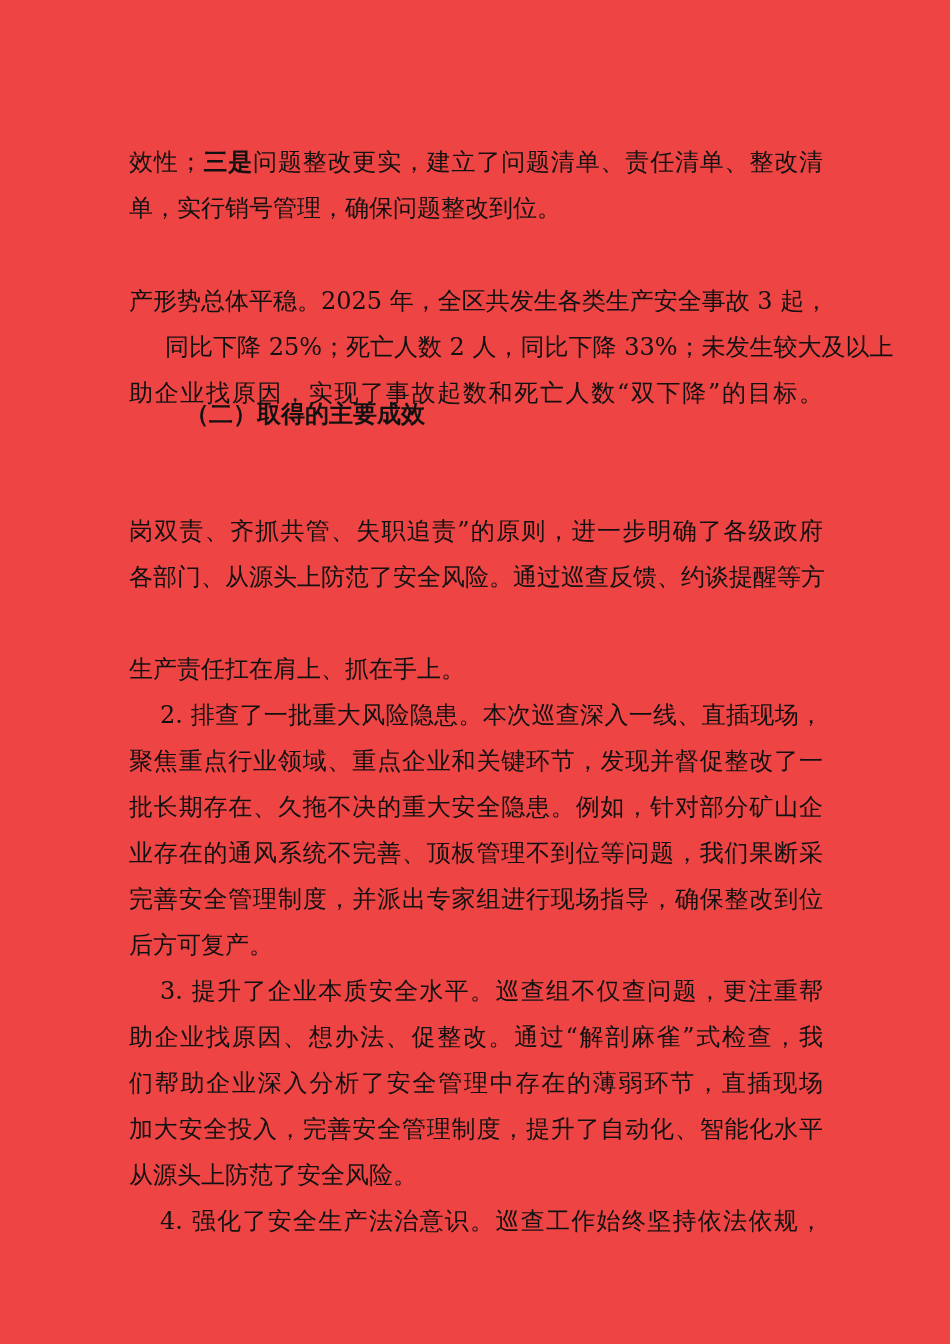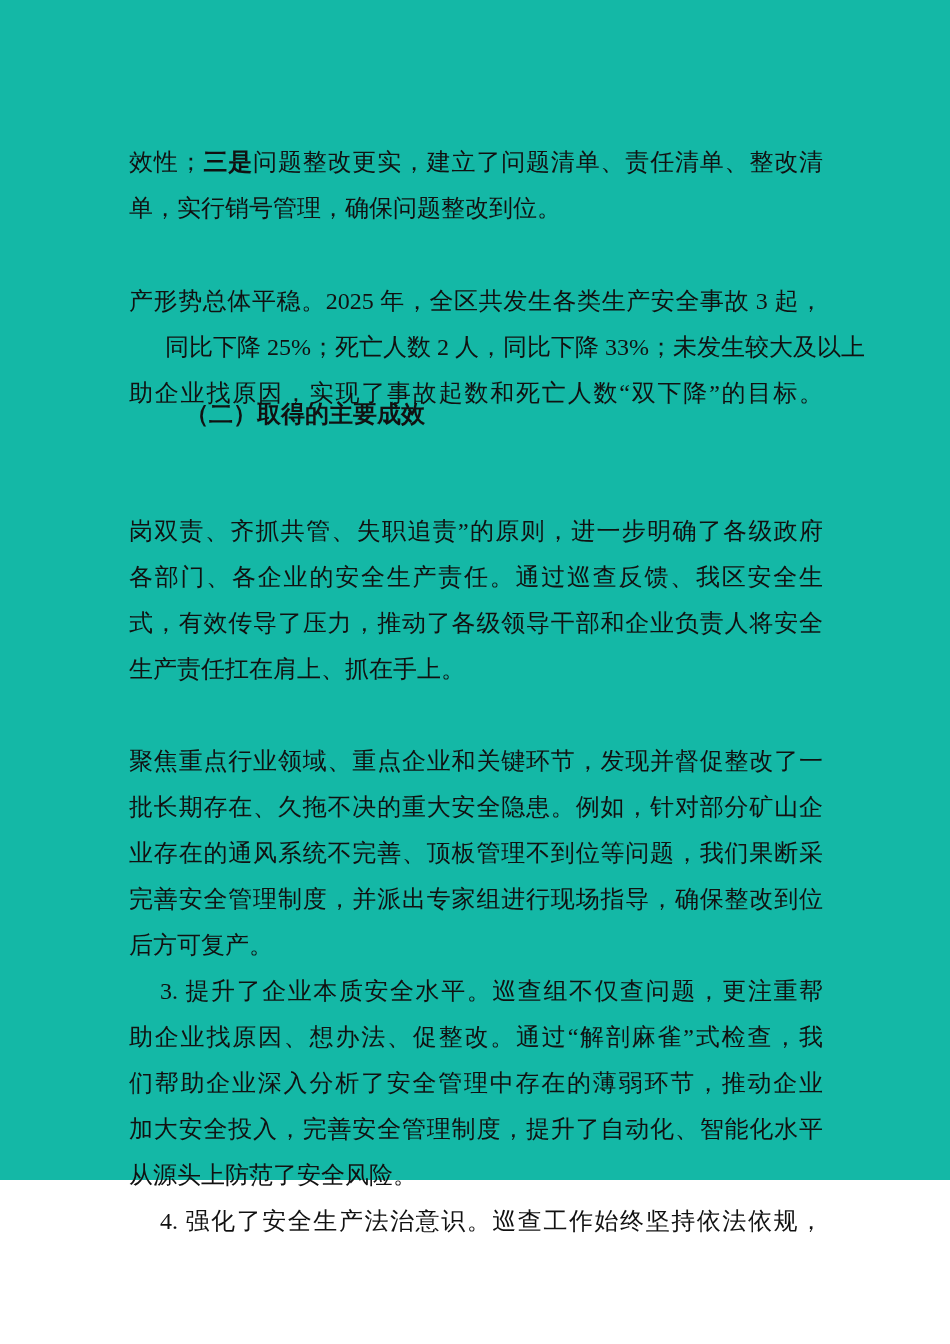--- a/index.html
+++ b/index.html
@@ -1,18 +1,18 @@
 <!DOCTYPE html>
 <html><head>
 <meta charset="utf-8">
 <style>
   html, body { margin:0; padding:0; background:#ffffff; }
   body { width:950px; height:1344px; position:relative; overflow:hidden;
          font-family: "DejaVu Serif", "Liberation Serif", serif; color:#111; }
-  .page { position:absolute; left:0; top:0; width:950px; height:1180px; background:#14b8a6;font-family:Liberation Serif, serif; }
+  .page { position:absolute; left:0; top:0; width:950px; height:1344px; background:#ef4444; }
   .line { position:absolute; left:129px; width:694px; height:46px; line-height:46px;
           font-size:24px; white-space:nowrap; text-align:justify; text-align-last:justify; }
   .line.indent { left:160px; width:663px; }
   .line.last { text-align-last:left; }
   .line.heading { left:185px; width:260px; font-weight:bold; text-align-last:left; }
   b { font-weight:bold; }
 </style>
 </head>
 <body>
 
@@ -21,31 +21,31 @@
   <div class="line" style="top:139px;"><span>效性；</span><b>三是</b><span>问题整改更实，建立了问题清单、责任清单、整改清</span></div>
   <div class="line last" style="top:185px;">单，实行销号管理，确保问题整改到位。</div>
 
   <div class="line" style="top:278px;">产形势总体平稳。2025 年，全区共发生各类生产安全事故 3 起，</div>
   <div class="line" style="top:324px;margin-left:36px;">同比下降 25%；死亡人数 2 人，同比下降 33%；未发生较大及以上</div>
   <div class="line" style="top:370px;">助企业找原因，实现了事故起数和死亡人数“双下降”的目标。</div>
 
   <div class="line heading" style="top:391px;">（二）取得的主要成效</div>
 
   <div class="line" style="top:508px;">岗双责、齐抓共管、失职追责”的原则，进一步明确了各级政府</div>
-  <div class="line" style="top:554px;">各部门、各企业的安全生产责任。通过巡查反馈、我区安全生</div>
-  <div class="line" style="top:600px;">式，有效传导了压力，推动了各级领导干部和企业负责人将安全</div>
+  <div class="line" style="top:554px;">各部门、从源头上防范了安全风险。通过巡查反馈、约谈提醒等方</div>
   <div class="line last" style="top:646px;">生产责任扛在肩上、抓在手上。</div>
 
+  <div class="line indent" style="top:692px;">2. 排查了一批重大风险隐患。本次巡查深入一线、直插现场，</div>
   <div class="line" style="top:738px;">聚焦重点行业领域、重点企业和关键环节，发现并督促整改了一</div>
   <div class="line" style="top:784px;">批长期存在、久拖不决的重大安全隐患。例如，针对部分矿山企</div>
   <div class="line" style="top:830px;">业存在的通风系统不完善、顶板管理不到位等问题，我们果断采</div>
   <div class="line" style="top:876px;">完善安全管理制度，并派出专家组进行现场指导，确保整改到位</div>
   <div class="line last" style="top:922px;">后方可复产。</div>
 
   <div class="line indent" style="top:968px;">3. 提升了企业本质安全水平。巡查组不仅查问题，更注重帮</div>
   <div class="line" style="top:1014px;">助企业找原因、想办法、促整改。通过“解剖麻雀”式检查，我</div>
-  <div class="line" style="top:1060px;">们帮助企业深入分析了安全管理中存在的薄弱环节，推动企业</div>
+  <div class="line" style="top:1060px;">们帮助企业深入分析了安全管理中存在的薄弱环节，直插现场</div>
   <div class="line" style="top:1106px;">加大安全投入，完善安全管理制度，提升了自动化、智能化水平</div>
   <div class="line last" style="top:1152px;">从源头上防范了安全风险。</div>
 
   <div class="line indent" style="top:1198px;">4. 强化了安全生产法治意识。巡查工作始终坚持依法依规，</div>
 
 </div>
 
 </body></html>

